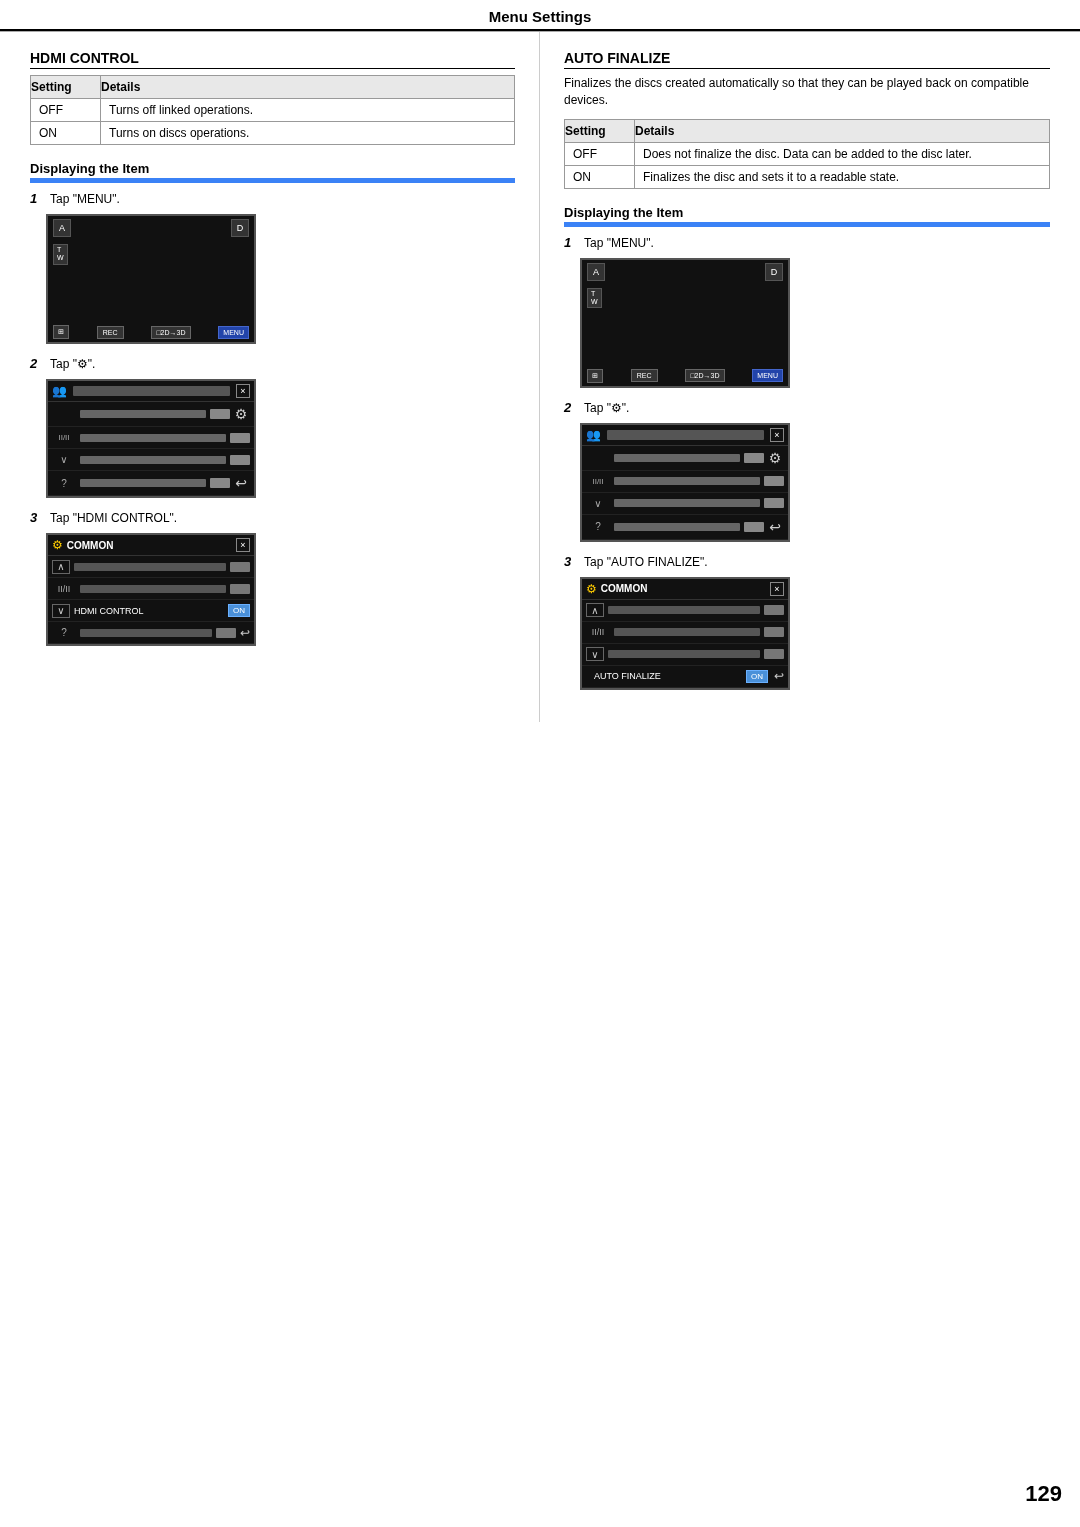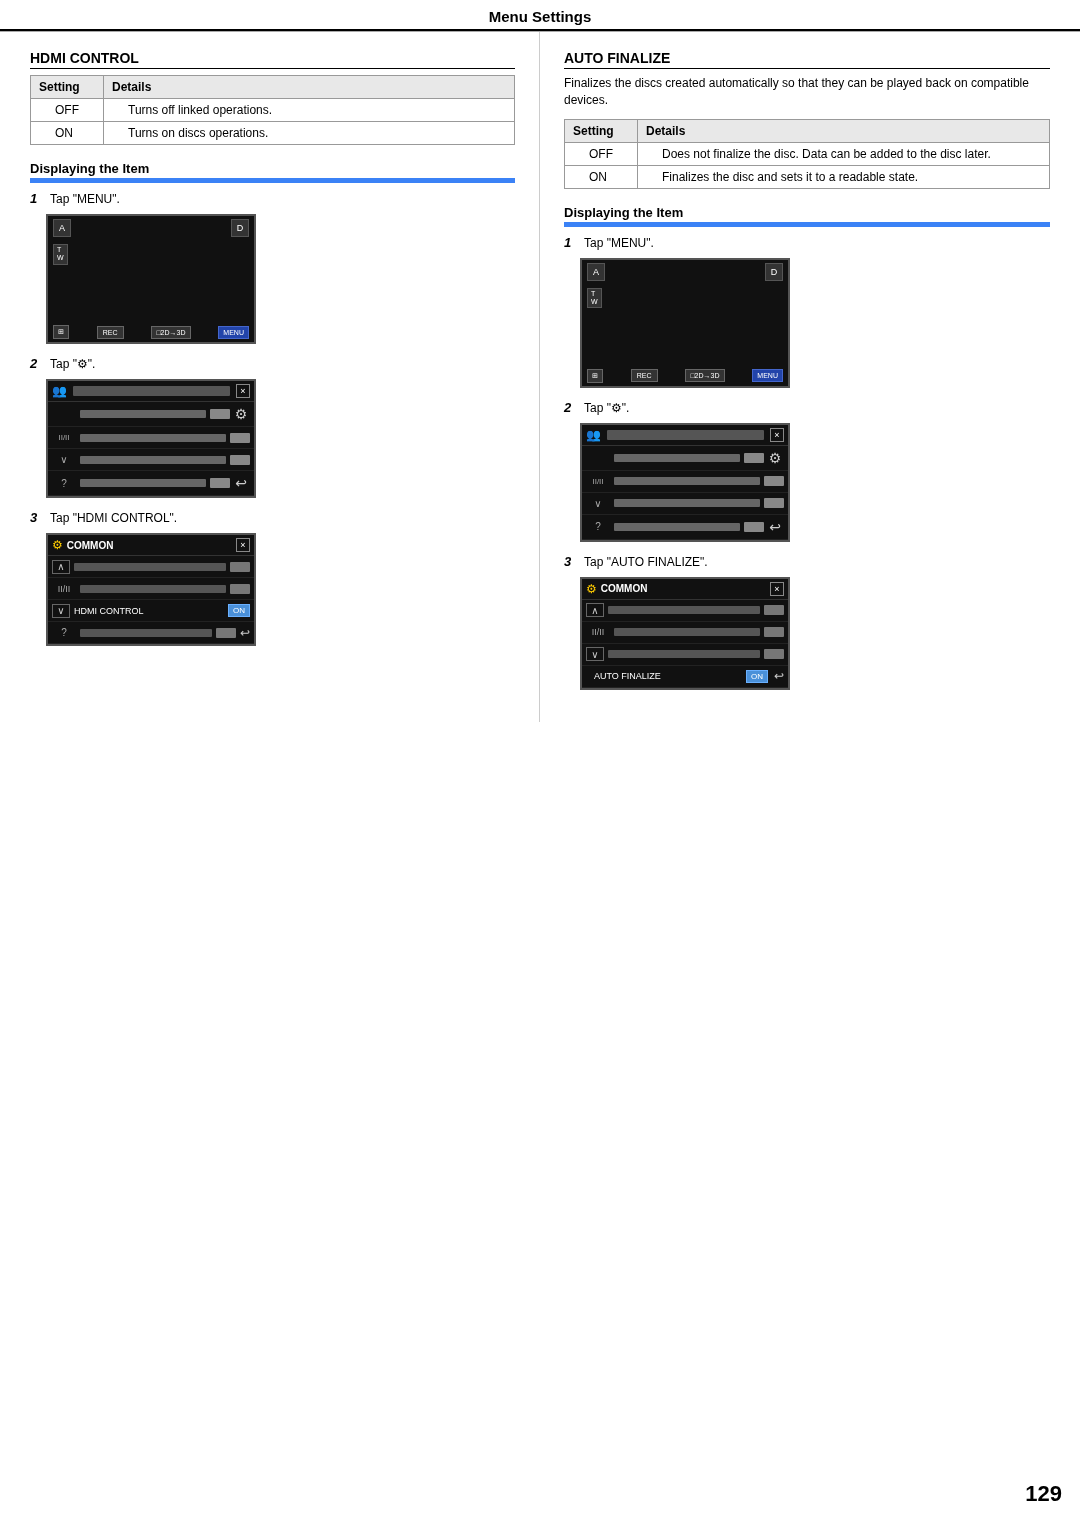--- a/index.html
+++ b/index.html
@@ -58,27 +58,27 @@
     
     .settings-table {
       width: 100%;
       border-collapse: collapse;
       margin-bottom: 16px;
       font-size: 12px;
     }
     .settings-table th {
       background: #e8e8e8;
       border: 1px solid #999;
-      padding: 4px 8px;
+      padding: 4px 0;
       font-weight: bold;
       text-align: left;
     }
     .settings-table td {
       border: 1px solid #999;
-      padding: 4px 24px;
+      padding: 4px 8px;
       vertical-align: top;
     }
     .settings-table td:first-child {
       width: 70px;
       font-weight: normal;
     }
 
     
     .displaying-title {
       font-size: 13px;

